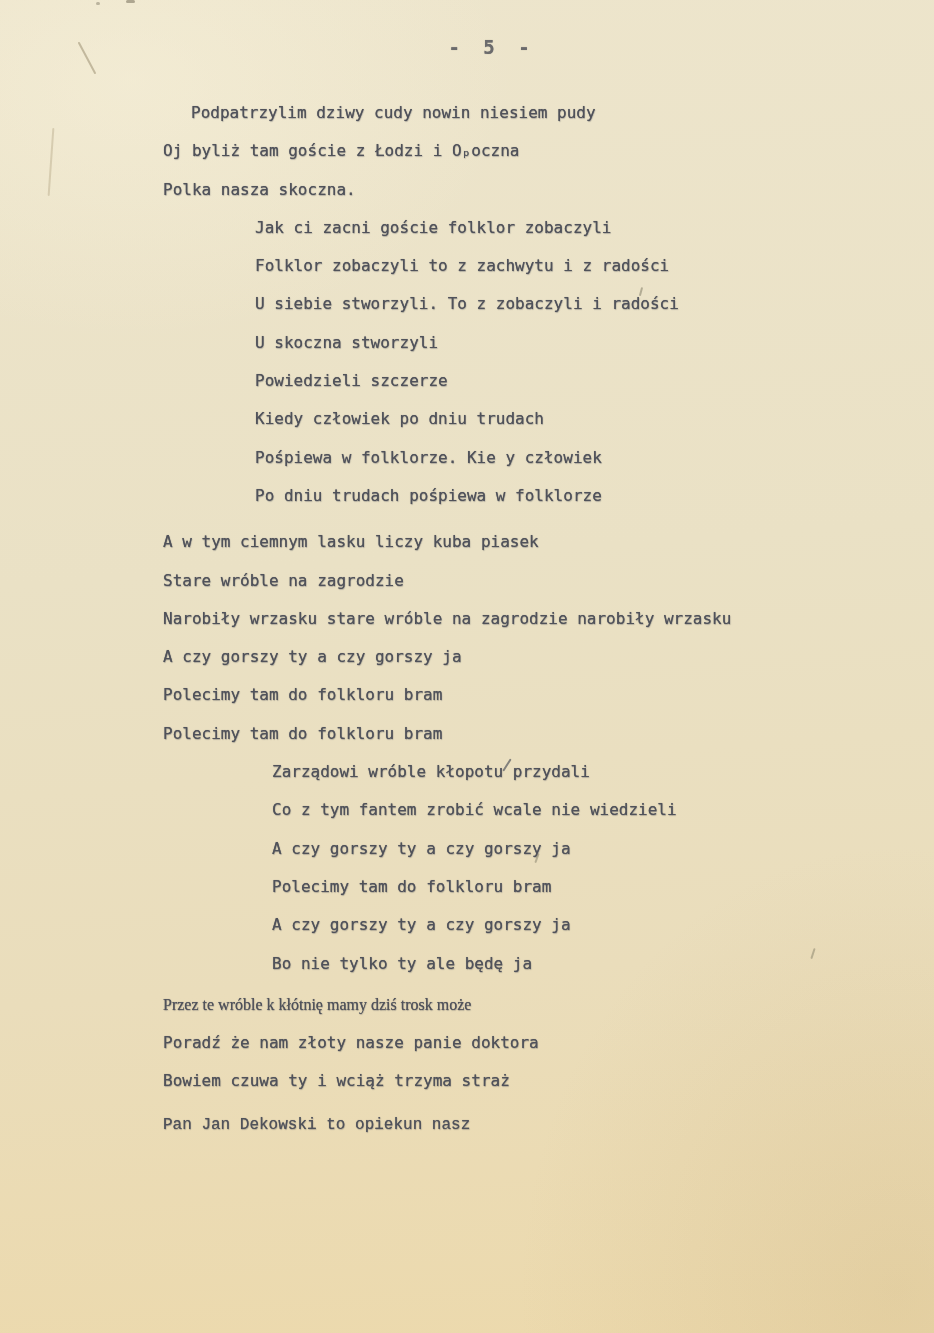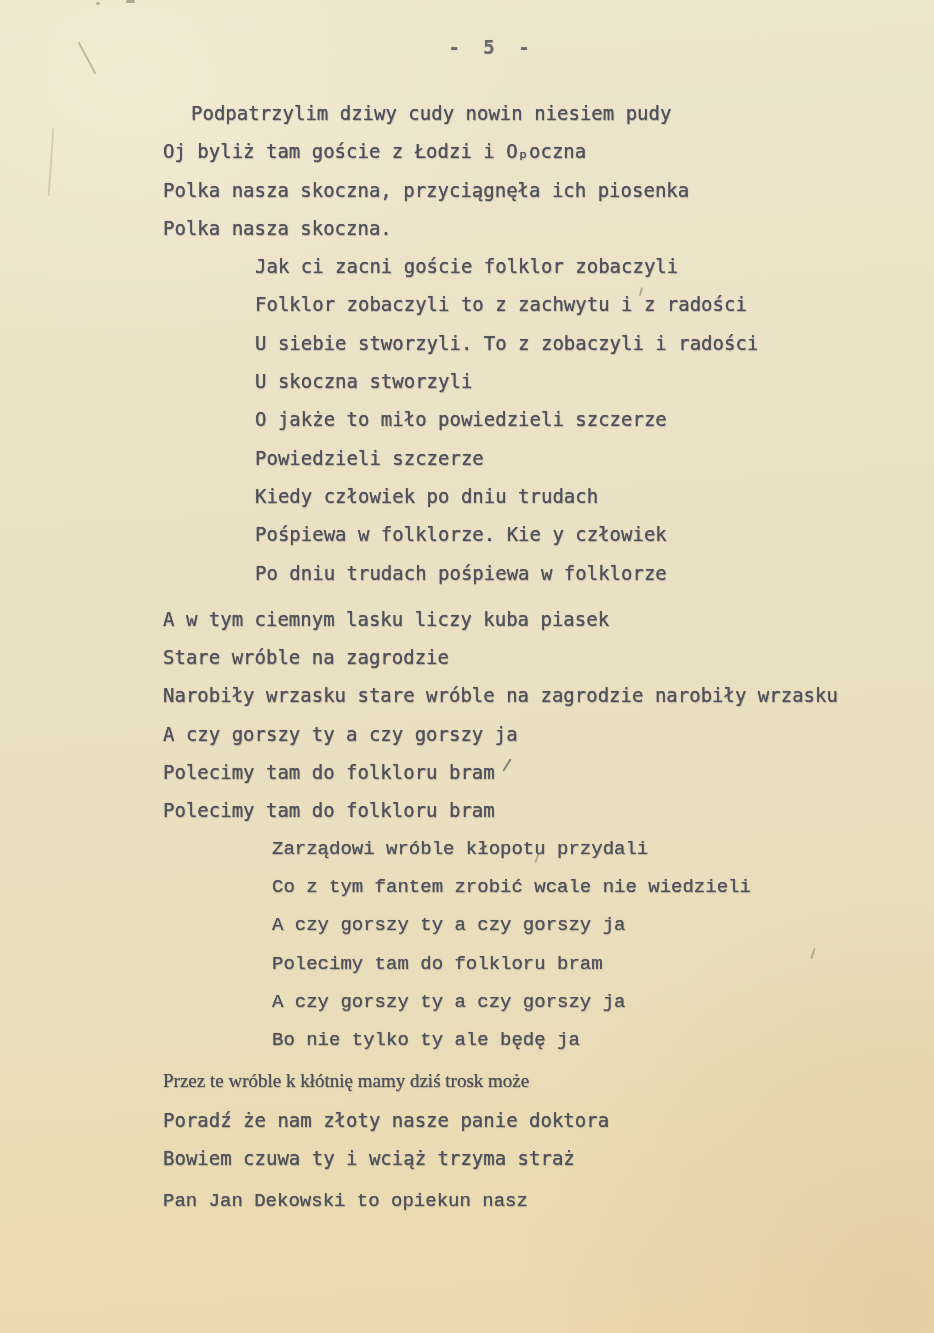--- a/index.html
+++ b/index.html
@@ -31,49 +31,47 @@
     color:#55565c;
     opacity:.85;
     text-shadow:0 0 .8px rgba(75,76,84,.8);
   }
   .poem-body{
     position:absolute;
     top:94px;
     left:163px;
     right:20px;
     color:#50525a;
-    font-size:19px;
+    font-size:16px;
     line-height:38.3px;
     filter:blur(.22px);
     text-shadow:
       0 0 .7px rgba(78,80,90,.85),
       .5px .6px .9px rgba(70,72,82,.3);
   }
   .line{white-space:pre;}
   .indent-0{margin-left:0;}
   .indent-1{margin-left:28px;}
   .indent-2{margin-left:92px;}
-  .indent-3{margin-left:109px;font-family:Liberation Mono, monospace;}
+  .indent-3{margin-left:109px;}
   .stain{position:absolute;border-radius:2px;}
 </style>
 </head>
 <body>
 
 <div class="page">
   <div class="page-number">- 5 -</div>
   <div class="poem-body">
       <div class="line indent-1">Podpatrzylim dziwy cudy nowin niesiem pudy</div>
       <div class="line indent-0">Oj byliż tam goście z Łodzi i Oₚoczna</div>
-      <div class="line indent-0">Polka nasza skoczna, przyciągnęła ich piosenka</div>
       <div class="line indent-0">Polka nasza skoczna.</div>
       <div class="line indent-2">Jak ci zacni goście folklor zobaczyli</div>
       <div class="line indent-2">Folklor zobaczyli to z zachwytu i z radości</div>
       <div class="line indent-2">U siebie stworzyli. To z zobaczyli i radości</div>
       <div class="line indent-2">U skoczna stworzyli</div>
-      <div class="line indent-2">O jakże to miło powiedzieli szczerze</div>
       <div class="line indent-2">Powiedzieli szczerze</div>
       <div class="line indent-2">Kiedy człowiek po dniu trudach</div>
       <div class="line indent-2">Pośpiewa w folklorze. Kie y człowiek</div>
       <div class="line indent-2">Po dniu trudach pośpiewa w folklorze</div>
       <div class="line indent-0" style="margin-top: 8px;">A w tym ciemnym lasku liczy kuba piasek</div>
       <div class="line indent-0">Stare wróble na zagrodzie</div>
       <div class="line indent-0">Narobiły wrzasku stare wróble na zagrodzie narobiły wrzasku</div>
       <div class="line indent-0">A czy gorszy ty a czy gorszy ja</div>
       <div class="line indent-0">Polecimy tam do folkloru bram</div>
       <div class="line indent-0">Polecimy tam do folkloru bram</div>

